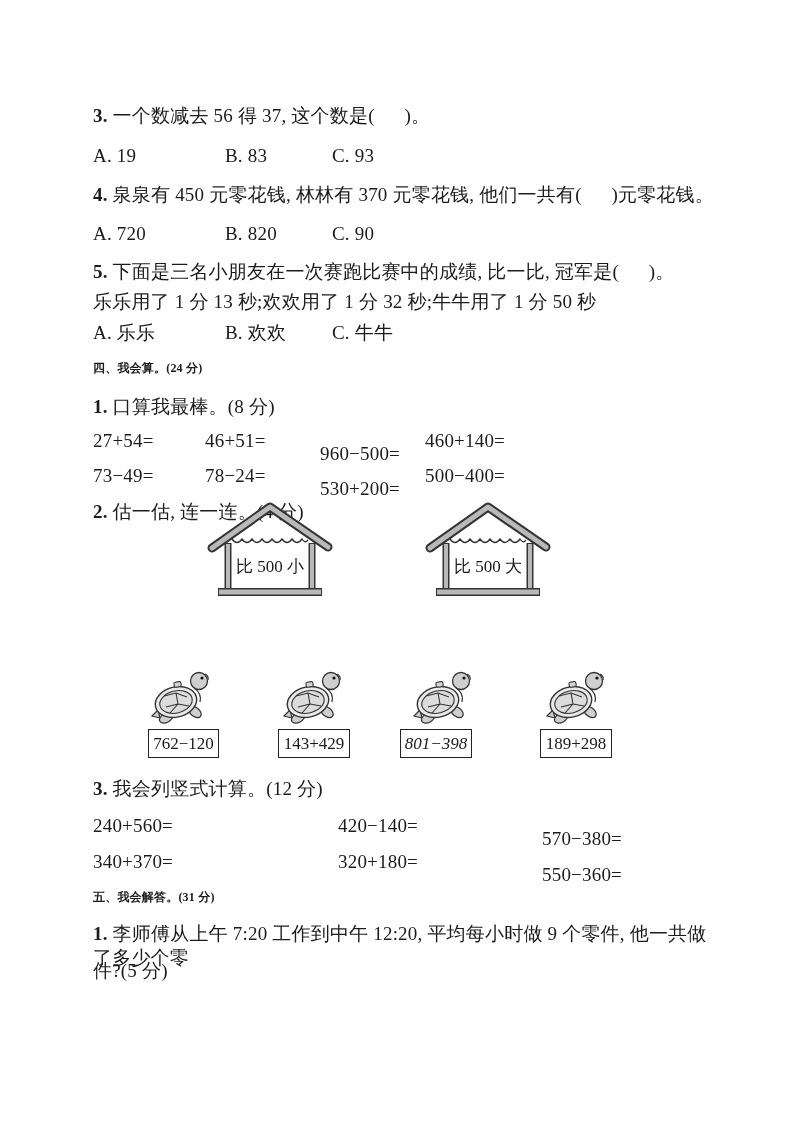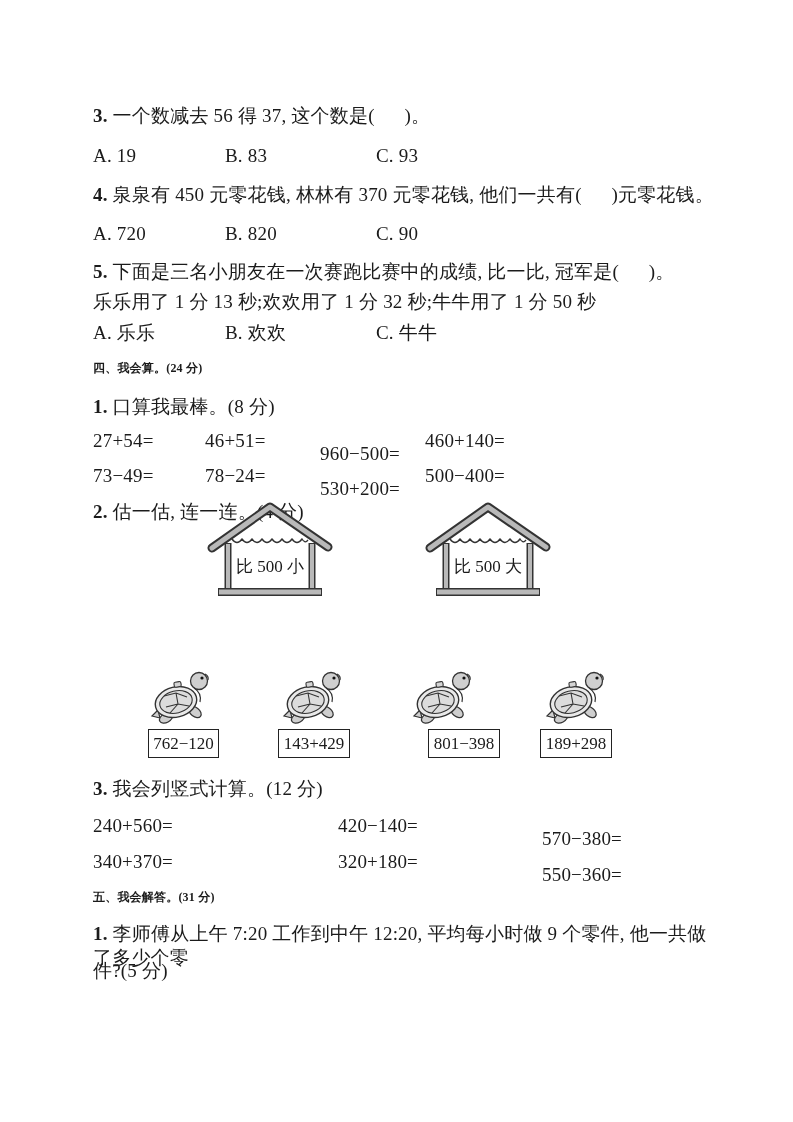--- a/index.html
+++ b/index.html
@@ -18,21 +18,21 @@
     font-size:19px;
     line-height:24px;
     white-space:pre-wrap;
     letter-spacing:0.2px;
   }
   .qnum{font-weight:bold;}
   .sec-title{font-weight:bold;font-size:12px;}
   .opt{position:absolute;top:0;white-space:pre;}
   .opt.o1{left:0;}
   .opt.o2{left:132px;}
-  .opt.o3{left:239px;margin-left:44px;}
+  .opt.o3{left:239px;}
   .eq{position:absolute;top:0;white-space:pre;text-align:right;}
   .eq.c1{left:0;}
   .eq.c2{left:112px;}
   .eq.c3{left:227px;margin-top:13px;}
   .eq.c4{left:332px;}
   .eqw.c1{left:0;}
   .eqw.c2{left:245px;}
   .eqw.c3{left:449px;}
   .house{position:absolute;top:500px;width:130px;height:102px;}
   .house svg{position:absolute;left:0;top:0;}
@@ -49,21 +49,21 @@
   .turtle.t3{left:412px;}
   .turtle.t4{left:545px;}
   .card{
     position:absolute;top:729px;height:27px;width:70px;
     border:1.6px solid #222;
     display:flex;align-items:center;justify-content:center;
     font-size:17px;background:#fff;white-space:pre;
   }
   .card.k1{left:148px;width:69px;}
   .card.k2{left:278px;}
-  .card.k3{left:428px;}
+  .card.k3{left:400px;font-style:italic;}
   .card.k4{left:540px;}
 </style>
 </head>
 <body>
 
 <div class="page">
 
   <div class="line" style="top:104px"><span class="qnum">3.</span><span> 一个数减去 56 得 37, 这个数是(      )。</span></div>
   <div class="line" style="top:144px;width:420px">
     <span class="opt o1">A. 19</span>

